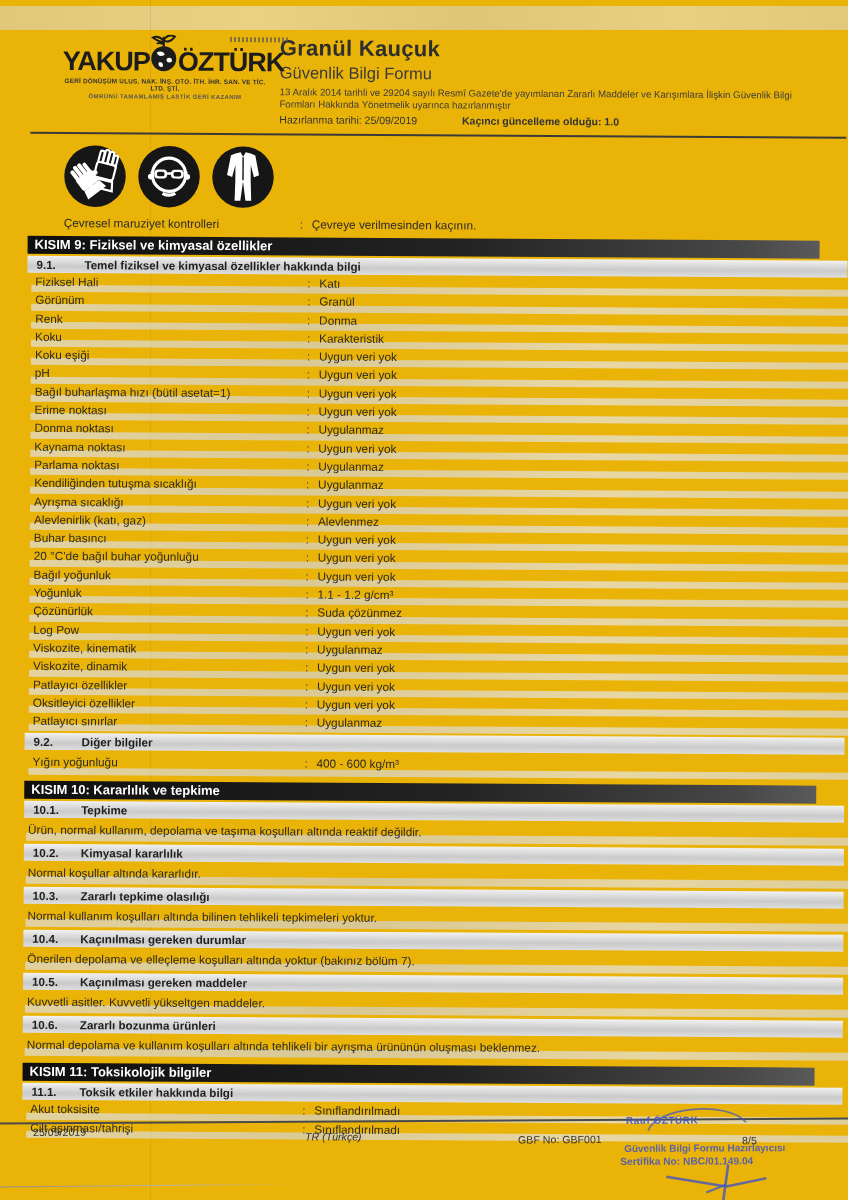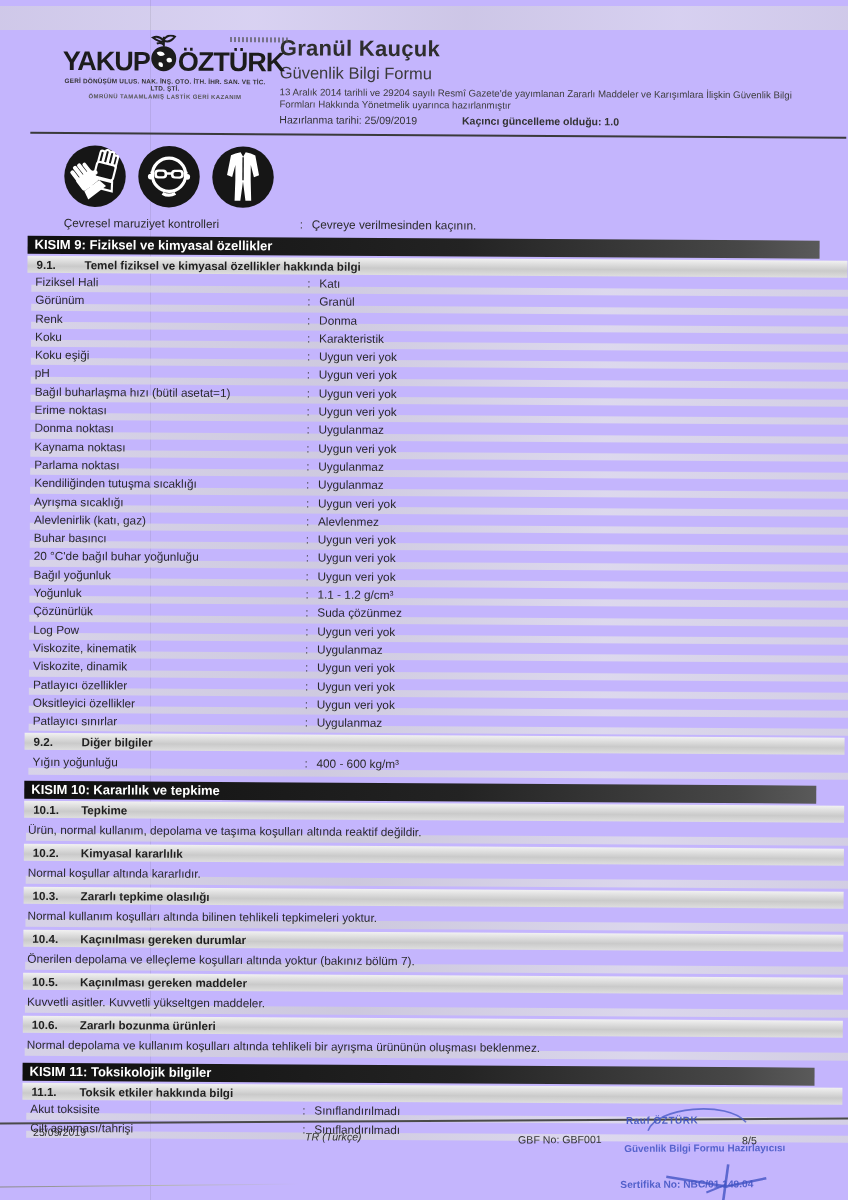--- a/index.html
+++ b/index.html
@@ -1,18 +1,18 @@
 <!DOCTYPE html>
 <html lang="tr"><head>
 <meta charset="utf-8">
 <style>
   html,body{margin:0;padding:0;background:#ffffff;}
   body{width:848px;height:1200px;position:relative;overflow:hidden;
        font-family:"Liberation Sans","DejaVu Sans",sans-serif;color:#2b2b2b;}
-  .sheet{position:absolute;inset:0;background:#c4b5fd;}
+  .sheet{position:absolute;inset:0;background:#eab308;}
 
   
   .scan-band-top{position:absolute;left:0;right:0;top:6px;height:24px;
     background:linear-gradient(90deg,#d8d8d8,#e9e9e9 30%,#d4d4d4 55%,#e6e6e6 80%,#d9d9d9);
     opacity:.55;}
   .fold-line{position:absolute;left:150px;top:0;bottom:0;width:1px;background:rgba(60,60,60,.10);}
   .scan-bottom-line{position:absolute;left:0;bottom:14px;width:300px;height:1px;
     background:linear-gradient(90deg,#8a8a8a,#b5b5b5 55%,rgba(200,200,200,0));transform:rotate(-.6deg);}
 
   .doc{position:absolute;left:0;top:0;right:0;transform:rotate(.35deg);transform-origin:60px 180px;}
@@ -71,21 +71,21 @@
   
   .footer-rule{position:absolute;left:0;right:0;top:1120px;height:1.6px;background:#4a4a4a;transform:rotate(-.35deg);}
   .footer{position:absolute;left:0;right:0;top:1122px;font-size:10.6px;color:#333;transform:rotate(-.3deg);}
   .f-date{position:absolute;left:33px;top:2px;}
   .f-lang{position:absolute;left:305px;top:8px;font-style:italic;}
   .f-gbf{position:absolute;left:518px;top:12px;}
   .f-page{position:absolute;left:742px;top:14px;}
   .stamp{position:absolute;left:608px;top:-14px;width:220px;height:105px;color:#4355c4;}
   .stamp .s-name{position:absolute;left:18px;top:8px;font-size:10px;font-weight:bold;letter-spacing:.5px;opacity:.92;}
   .stamp .s-role{position:absolute;left:16px;top:36px;font-size:10px;font-weight:bold;opacity:.85;}
-  .stamp .s-cert{position:absolute;left:12px;top:49px;font-size:10.2px;font-weight:bold;opacity:.88;margin-top:23px;}
+  .stamp .s-cert{position:absolute;left:12px;top:49px;font-size:10.2px;font-weight:bold;opacity:.88;}
   .stamp svg{position:absolute;left:0;top:0;}
 </style>
 </head>
 <body>
 
 <div class="sheet">
   <div class="scan-band-top"></div>
   <div class="fold-line"></div>
 
   <div class="doc">

